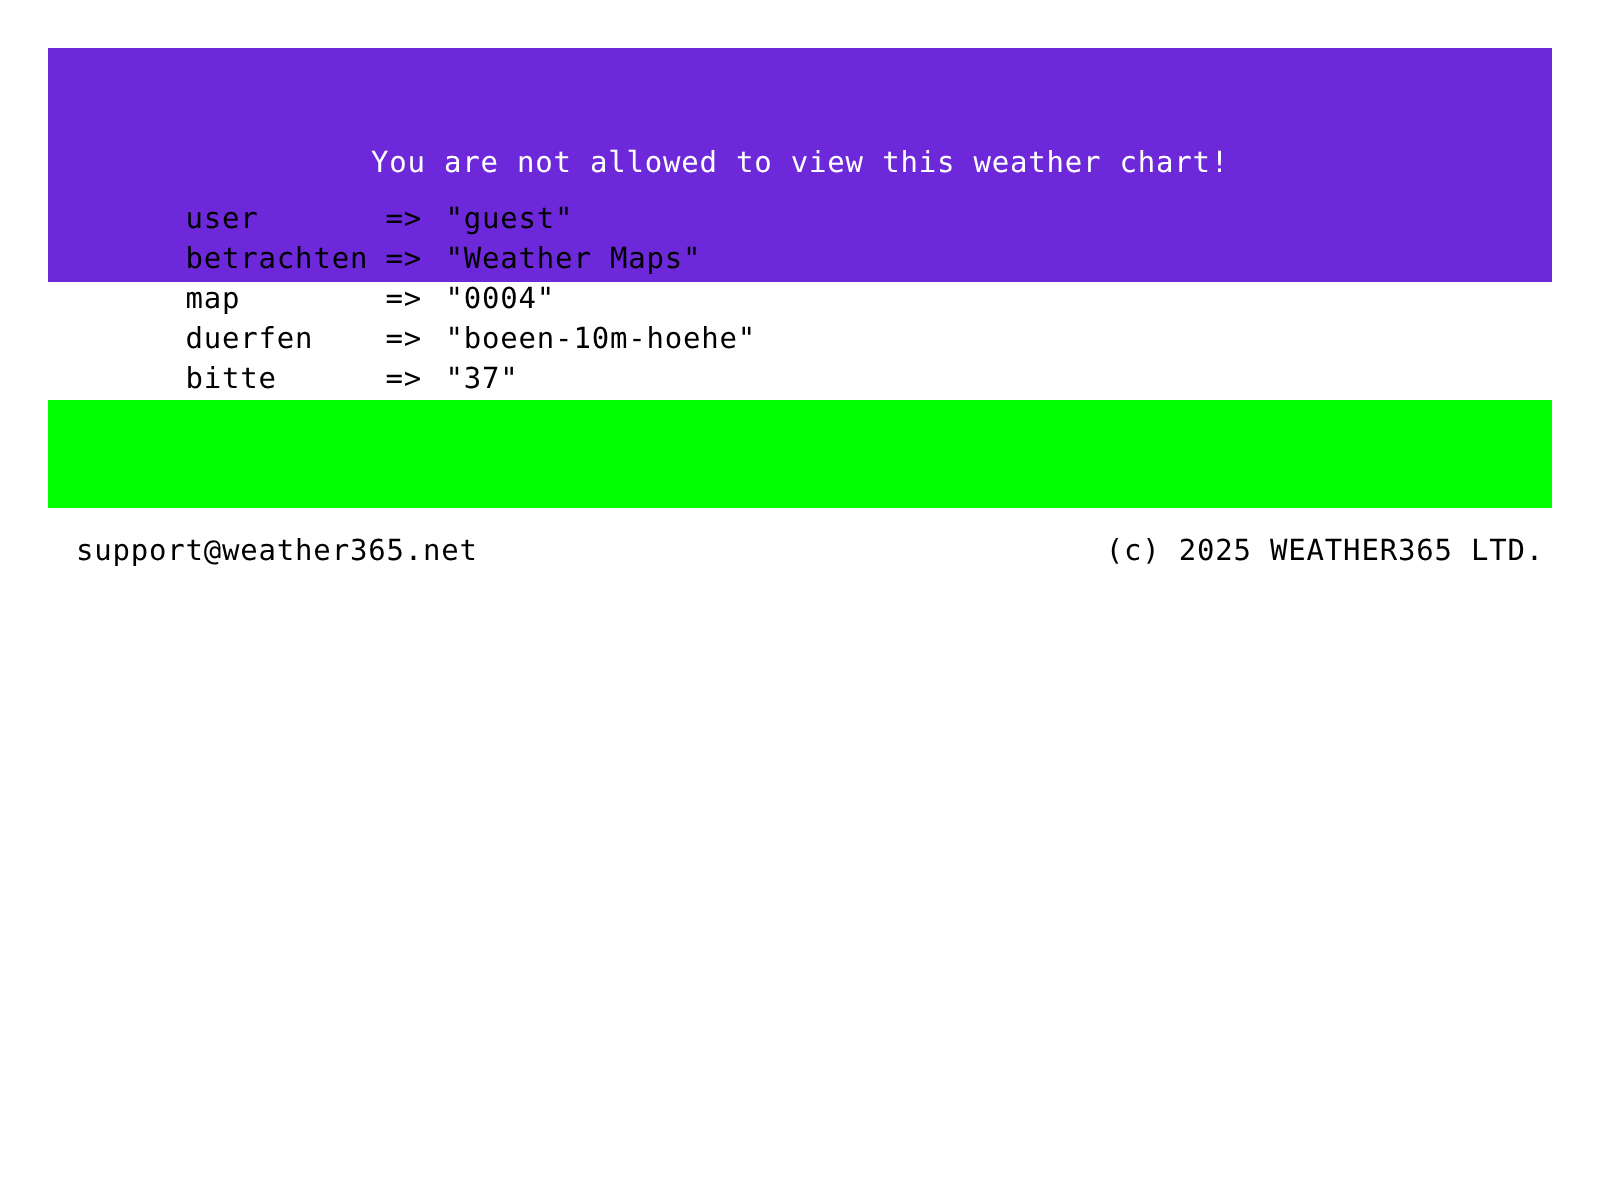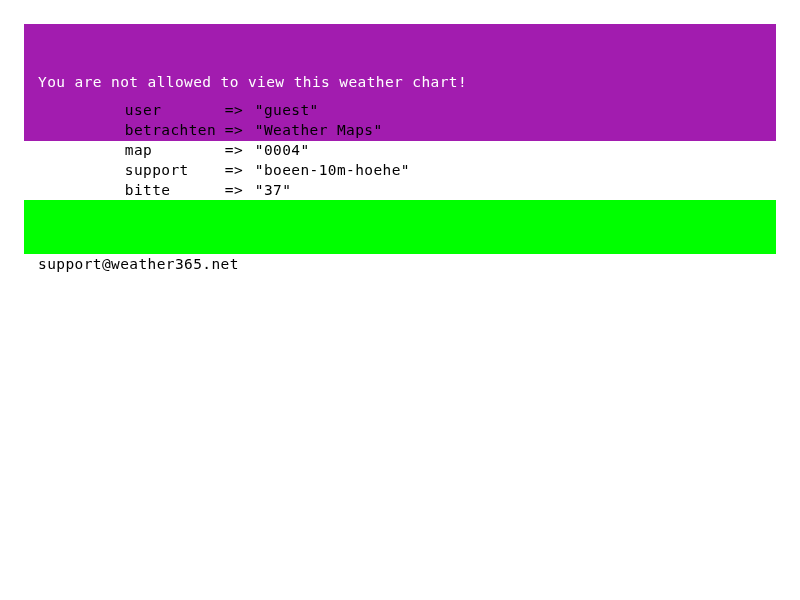--- a/index.html
+++ b/index.html
@@ -28,22 +28,23 @@
     width: 752px;
     box-sizing: border-box;
     padding: 6px 14px;
     font-size: 14.5px;
     line-height: 21px;
     letter-spacing: 0.4px;
     white-space: pre;
   }
   .banner-error {
     top: 24px;
-    background: #a21caf;
+    background: #6d28d9;
     color: #ffffff;
+    text-align: center;
   }
   .banner-info {
     top: 200px;
     background: #00ff00;
     color: #000000;
   }
   .banner-line {
     display: block;
   }
   .params {
@@ -55,33 +56,32 @@
     letter-spacing: 0.4px;
   }
   .param-row {
     display: block;
     height: 20px;
     white-space: pre;
   }
   .param-key {
     display: inline-block;
     width: 100px;
-    margin-left: 32px;
   }
   .param-arrow {
     display: inline-block;
     width: 30px;
   }
   .param-val {
     display: inline-block;
   }
   .footer {
     position: absolute;
     left: 38px;
-    top: 254px;
+    top: 266px;
     width: 734px;
     font-size: 14.5px;
     line-height: 20px;
     letter-spacing: 0.4px;
     display: flex;
     justify-content: space-between;
     white-space: pre;
     gap: 40px;
   }
   .footer a {
@@ -102,27 +102,28 @@
     <span class="param-row">
       <span class="param-key">user</span><span class="param-arrow">=&gt;</span><span class="param-val">"guest"</span>
     </span>
     <span class="param-row">
       <span class="param-key">betrachten</span><span class="param-arrow">=&gt;</span><span class="param-val">"Weather Maps"</span>
     </span>
     <span class="param-row">
       <span class="param-key">map</span><span class="param-arrow">=&gt;</span><span class="param-val">"0004"</span>
     </span>
     <span class="param-row">
-      <span class="param-key">support</span><span class="param-arrow">=&gt;</span><span class="param-val">"boeen-10m-hoehe"</span>
+      <span class="param-key">duerfen</span><span class="param-arrow">=&gt;</span><span class="param-val">"boeen-10m-hoehe"</span>
     </span>
     <span class="param-row">
       <span class="param-key">bitte</span><span class="param-arrow">=&gt;</span><span class="param-val">"37"</span>
     </span>
   </div>
 
   <div class="banner banner-info">
   </div>
 
   <div class="footer">
     <a href="#">support@weather365.net</a>
+    <span>(c) 2025 WEATHER365 LTD.</span>
   </div>
 
 </div>
 
 </body></html>

